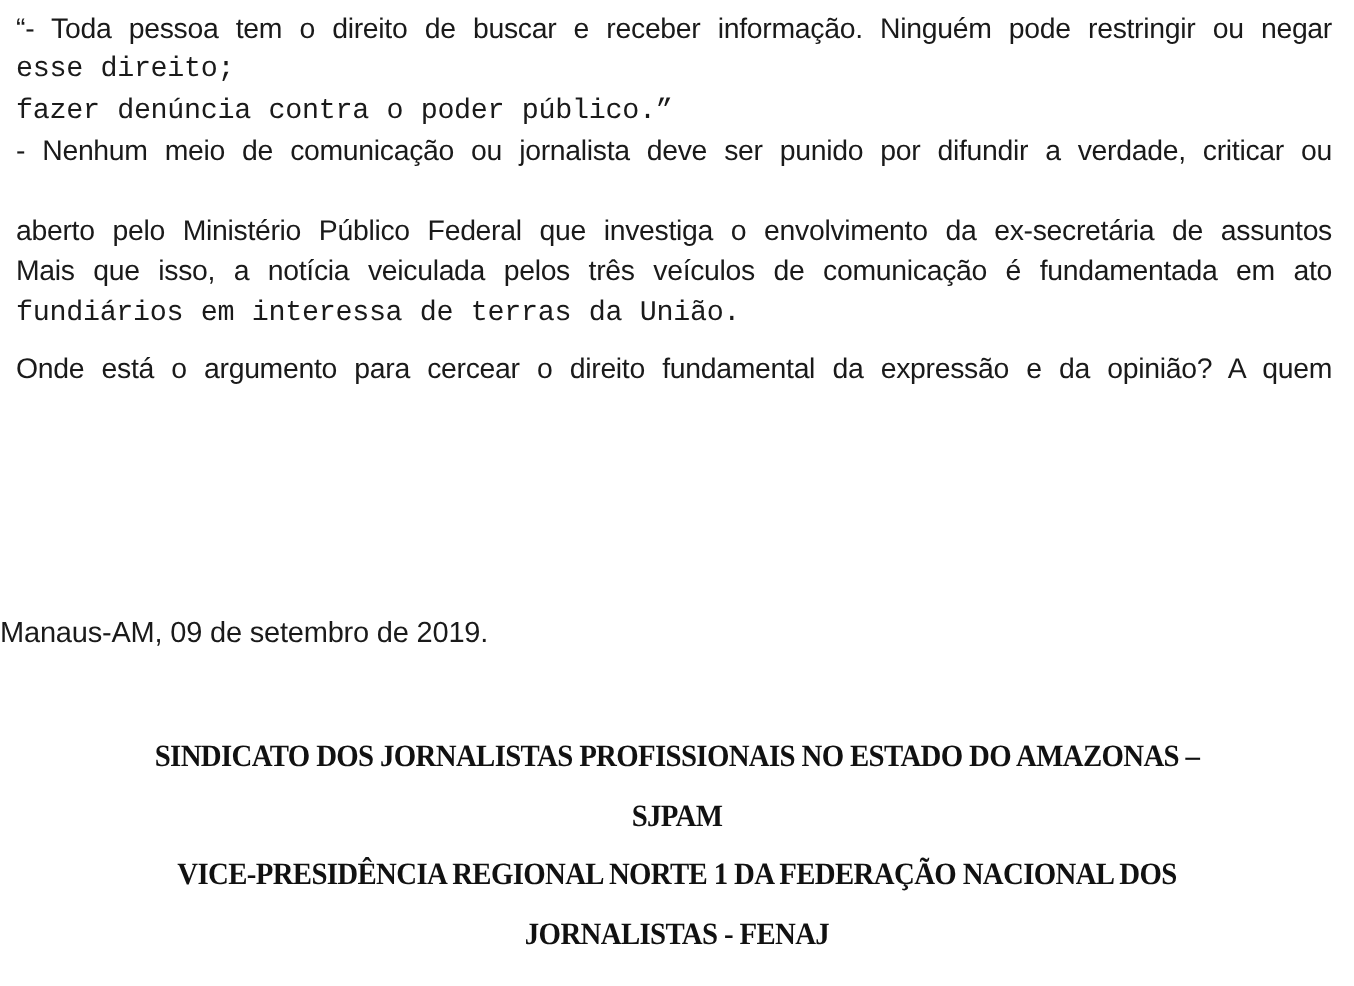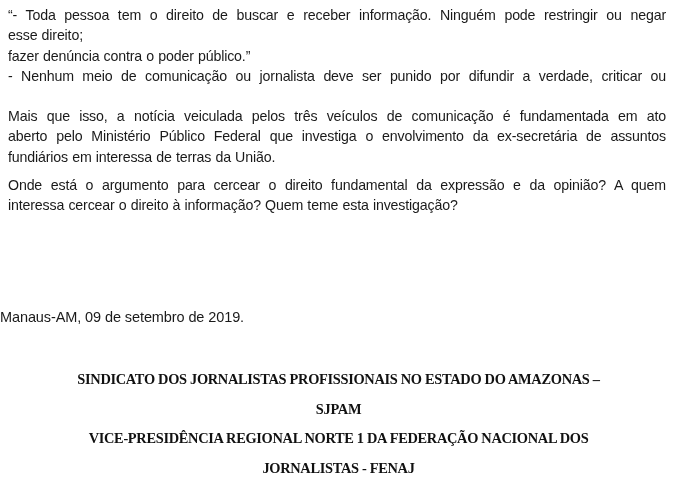--- a/index.html
+++ b/index.html
@@ -35,20 +35,21 @@
     }
     .body-text .line {
       display: block;
       text-align: justify;
       text-align-last: justify;
       white-space: nowrap;
       overflow: visible;
     }
     .body-text .line.last {
       text-align-last: left;
+      font-family: Liberation Mono, monospace;
     }
     .p1 { top: 5px; }
     .p2 { top: 106px; }
     .p3 { top: 175px; }
     .p4 { top: 246px; }
 
     .date-line {
       position: absolute;
       top: 309px;
       left: 0;
@@ -85,28 +86,27 @@
 <div class="page">
 
   <div class="body-text p1">
     <span class="line">“- Toda pessoa  tem o direito de buscar e receber informação. Ninguém pode restringir ou negar</span>
     <span class="line last">esse direito;</span>
     <span class="line last">fazer denúncia contra o poder público.”</span>
     <span class="line">- Nenhum meio de comunicação ou jornalista deve ser punido por difundir a verdade, criticar ou</span>
   </div>
 
   <div class="body-text p2">
+    <span class="line">aberto pelo Ministério Público Federal que investiga o envolvimento da ex-secretária de assuntos</span>
     <span class="line">Mais que isso, a notícia veiculada pelos três veículos de comunicação é fundamentada em ato</span>
-    <span class="line">aberto pelo Ministério Público Federal que investiga o envolvimento da ex-secretária de assuntos</span>
     <span class="line last">fundiários em interessa de terras da União.</span>
   </div>
 
   <div class="body-text p3">
     <span class="line">Onde está o argumento para cercear o direito fundamental da expressão e da opinião? A quem</span>
-    <span class="line last">interessa cercear o direito à informação? Quem teme esta investigação?</span>
   </div>
 
 
   <div class="date-line">Manaus-AM, 09 de setembro de 2019.</div>
 
   <div class="signature">
     <span class="sig-line">SINDICATO DOS JORNALISTAS PROFISSIONAIS NO ESTADO DO AMAZONAS –</span>
     <span class="sig-line">SJPAM</span>
     <span class="sig-line">VICE-PRESIDÊNCIA  REGIONAL NORTE 1 DA FEDERAÇÃO NACIONAL DOS</span>
     <span class="sig-line">JORNALISTAS - FENAJ</span>

